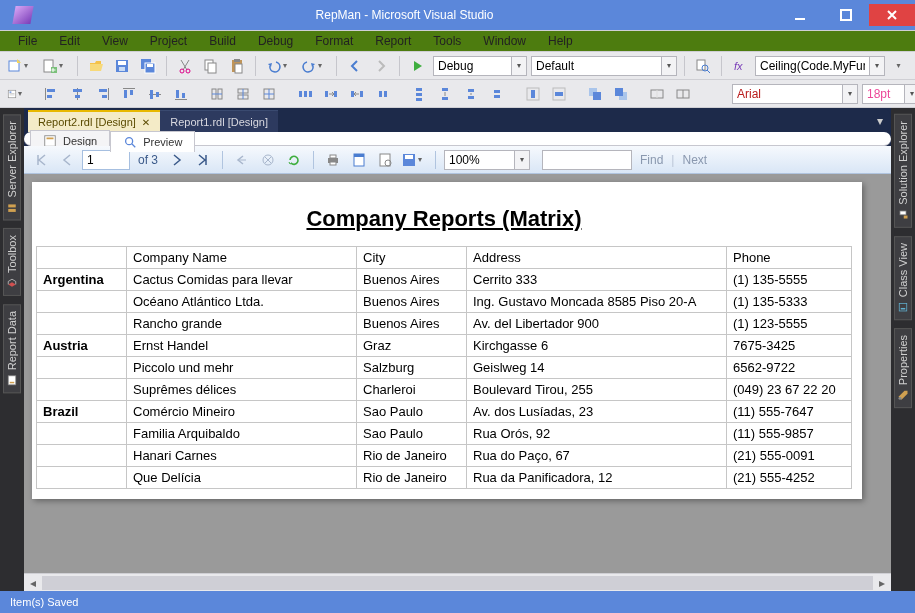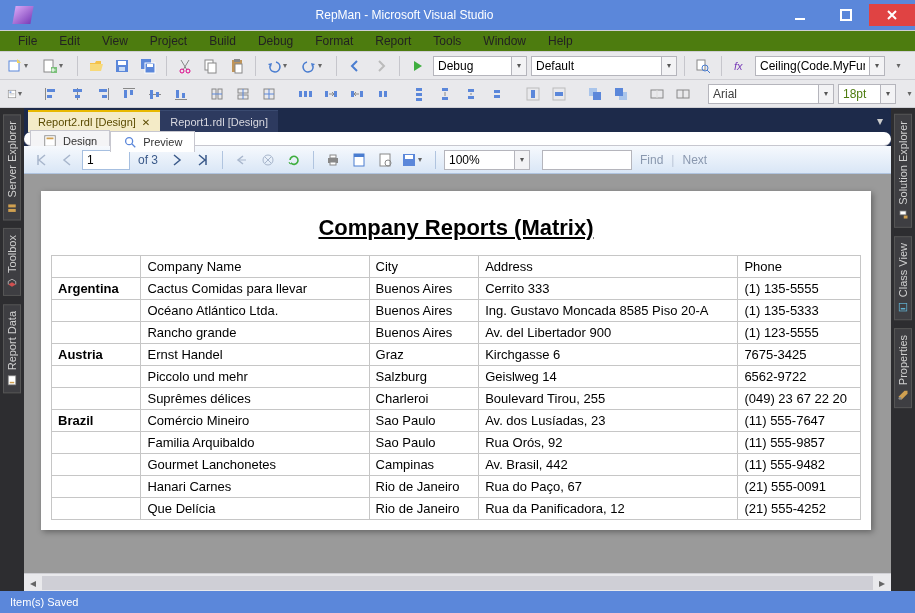--- a/index.html
+++ b/index.html
@@ -120,21 +120,21 @@
   .zoom-combo .textinput { width:70px; }
   .find-area { display:flex; align-items:center; gap:8px; margin-left:8px; }
   .find-area .ti { width:90px; }
   .find-area .lbl { color:#8a98af; }
   .find-area .lbl.sep-pipe { color:#bcc7d7; }
   
   .canvas-wrap {
     flex:1; background:#9a9a9a; overflow:auto; position:relative;
   }
   .paper {
-    background:#fff; margin:17px; padding:24px 10px 10px 10px; width:830px;
+    background:#fff; margin:8px; padding:24px 10px 10px 4px; width:830px;
     box-shadow:2px 2px 6px rgba(0,0,0,0.35);
   }
   .report-title {
     text-align:center; font-family:Arial, sans-serif; font-weight:bold;
     font-size:22px; text-decoration:underline; margin-bottom:14px;
   }
   table.report {
     border-collapse:collapse; width:100%; font-family:Arial, sans-serif; font-size:13px;
   }
   table.report td, table.report th {
@@ -489,25 +489,25 @@
       </svg>
     </div>
   <div class="tbtn">
       <svg class="icon" viewBox="0 0 16 16">
         <rect x="2" y="4" width="12" height="8" fill="none" stroke="#888"></rect>
         <path d="M8 4 v8" stroke="#888"></path>
       </svg>
     </div>
   <div class="sep"></div>
   <div class="toolbar-combo">
-    <input class="textinput" style="width: 110px; color: #404040;" disabled="" value="Arial">
+    <input class="textinput" style="width: 110px; color: #b91c1c; margin-left: 24px;" disabled="" value="Arial">
     <div class="combo-btn">▾</div>
   </div>
   <div class="toolbar-combo">
-    <input class="textinput" style="width: 42px; color: #4d7c0f;" disabled="" value="18pt">
+    <input class="textinput" style="width: 42px; color: #ec4899;" disabled="" value="18pt">
     <div class="combo-btn">▾</div>
   </div>
   <div class="tbtn">
       <span class="drop">▾</span>
     </div>
 </div>
 
 <div class="body-area">
 
   <div class="side-rail">
@@ -716,27 +716,20 @@
               </tr>
               <tr>
                 <td class="country"></td>
                 <td>Familia Arquibaldo</td>
                 <td>Sao Paulo</td>
                 <td>Rua Orós, 92</td>
                 <td class="wrap">(11) 555-9857</td>
               </tr>
               <tr>
                 <td class="country"></td>
-                <td>Gourmet Lanchonetes</td>
-                <td>Campinas</td>
-                <td>Av. Brasil, 442</td>
-                <td class="wrap">(11) 555-9482</td>
-              </tr>
-              <tr>
-                <td class="country"></td>
                 <td>Hanari Carnes</td>
                 <td>Rio de Janeiro</td>
                 <td>Rua do Paço, 67</td>
                 <td class="wrap">(21) 555-0091</td>
               </tr>
               <tr>
                 <td class="country"></td>
                 <td>Que Delícia</td>
                 <td>Rio de Janeiro</td>
                 <td>Rua da Panificadora, 12</td>

